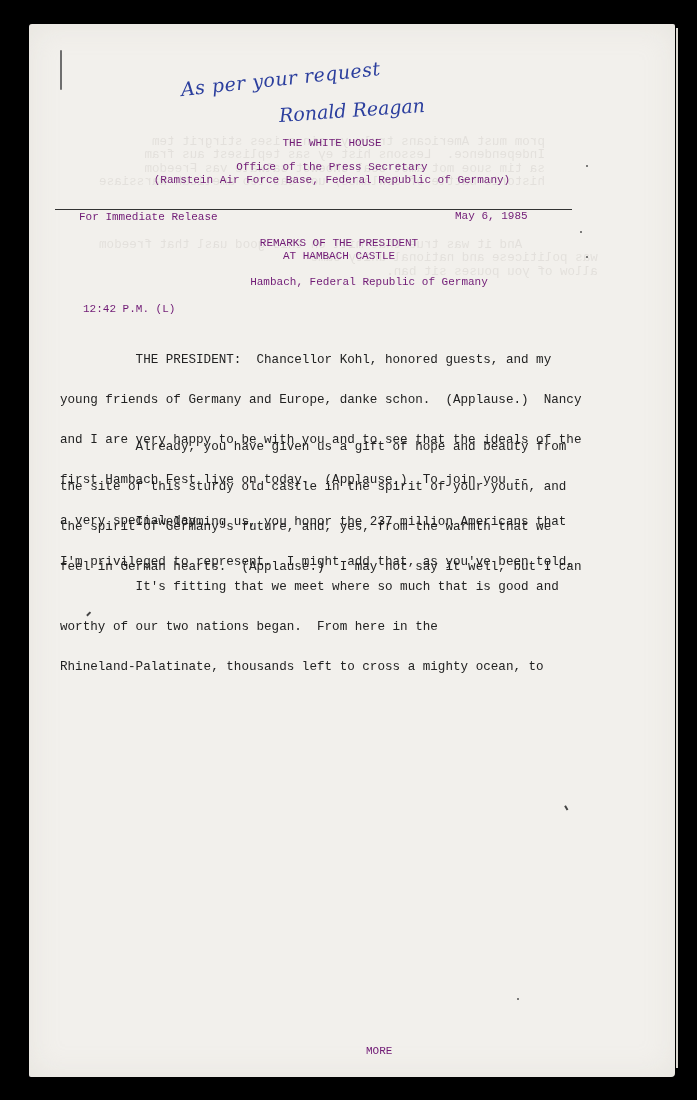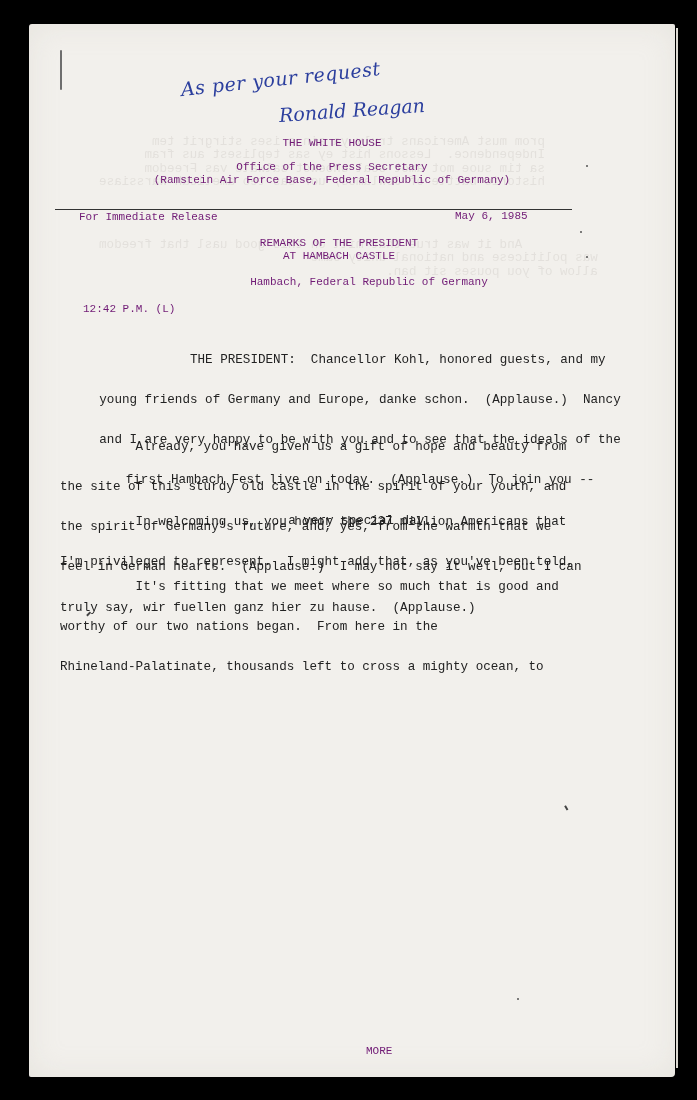--- a/index.html
+++ b/index.html
@@ -141,34 +141,33 @@
   <div class="mono" style="left:27px; top:187px;">For Immediate Release</div>
   <div class="mono" style="left:403px; top:186px;">May 6, 1985</div>
 
   <div class="mono center" style="left:0; width:574px; top:213px;">REMARKS OF THE PRESIDENT</div>
   <div class="mono center" style="left:0; width:574px; top:226px;">AT HAMBACH CASTLE</div>
 
   <div class="mono center" style="left:0; width:574px; top:252px;padding-left:30px;">Hambach, Federal Republic of Germany</div>
 
   <div class="mono" style="left:31px; top:279px;">12:42 P.M. (L)</div>
 
-  <div class="para" style="top:303px;text-align:center;">
+  <div class="para" style="top:303px;">
     <div>          THE PRESIDENT:  Chancellor Kohl, honored guests, and my</div>
     <div>young friends of Germany and Europe, danke schon.  (Applause.)  Nancy</div>
     <div>and I are very happy to be with you and to see that the ideals of the</div>
     <div>first Hambach Fest live on today.  (Applause.)  To join you --</div>
     <div>a very special day.</div>
   </div>
 
   <div class="para" style="top:390px;">
     <div>          Already, you have given us a gift of hope and beauty from</div>
     <div>the site of this sturdy old castle in the spirit of your youth, and</div>
     <div>the spirit of Germany's future, and, yes, from the warmth that we</div>
     <div>feel in German hearts.  (Applause.)  I may not say it well, but I can</div>
-    <div>truly say, wir fuellen ganz hier zu hause.  (Applause.)</div>
   </div>
 
   <div class="para" style="top:465px;">
     <div>          In welcoming us, you honor the 237 million Americans that</div>
     <div>I'm privileged to represent.  I might add that, as you've been told,</div>
   </div>
 
   <div class="para" style="top:530px;">
     <div>          It's fitting that we meet where so much that is good and</div>
     <div>worthy of our two nations began.  From here in the</div>

